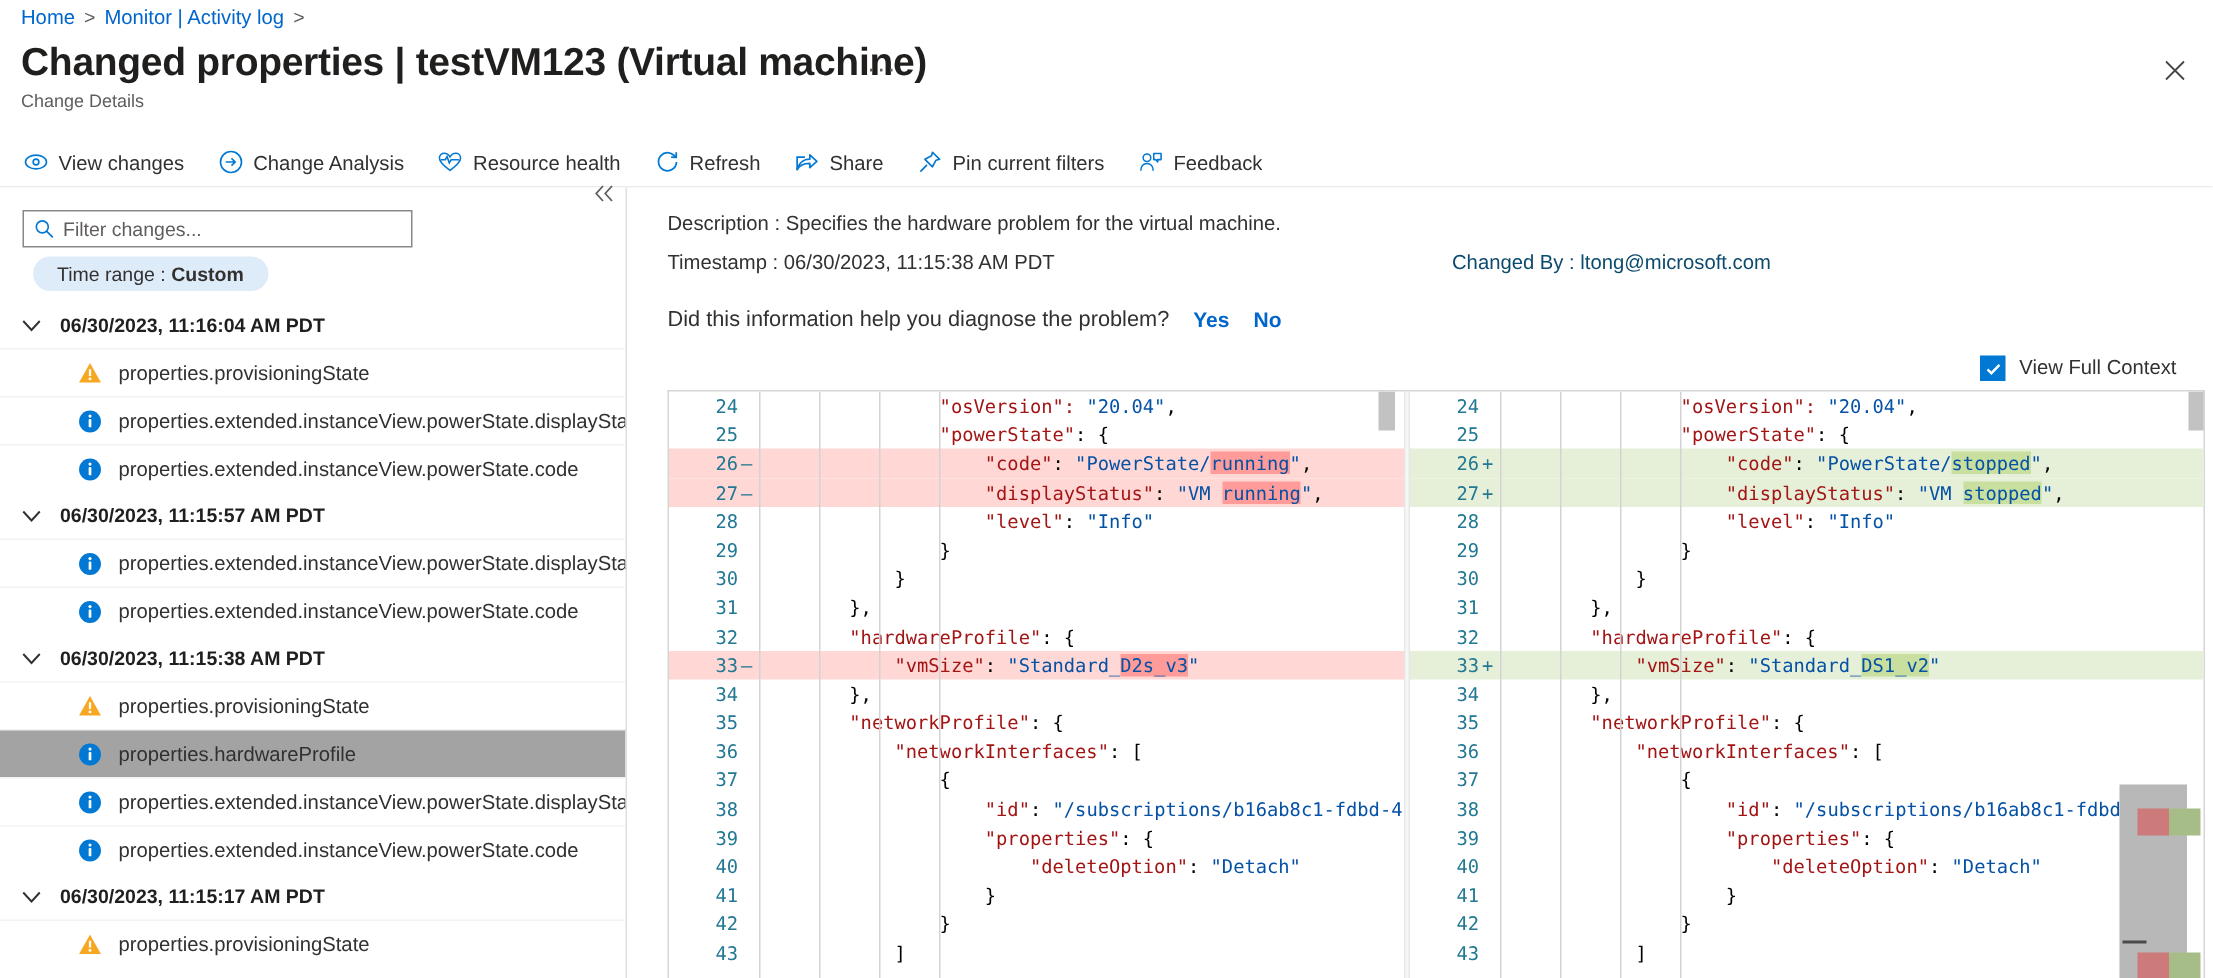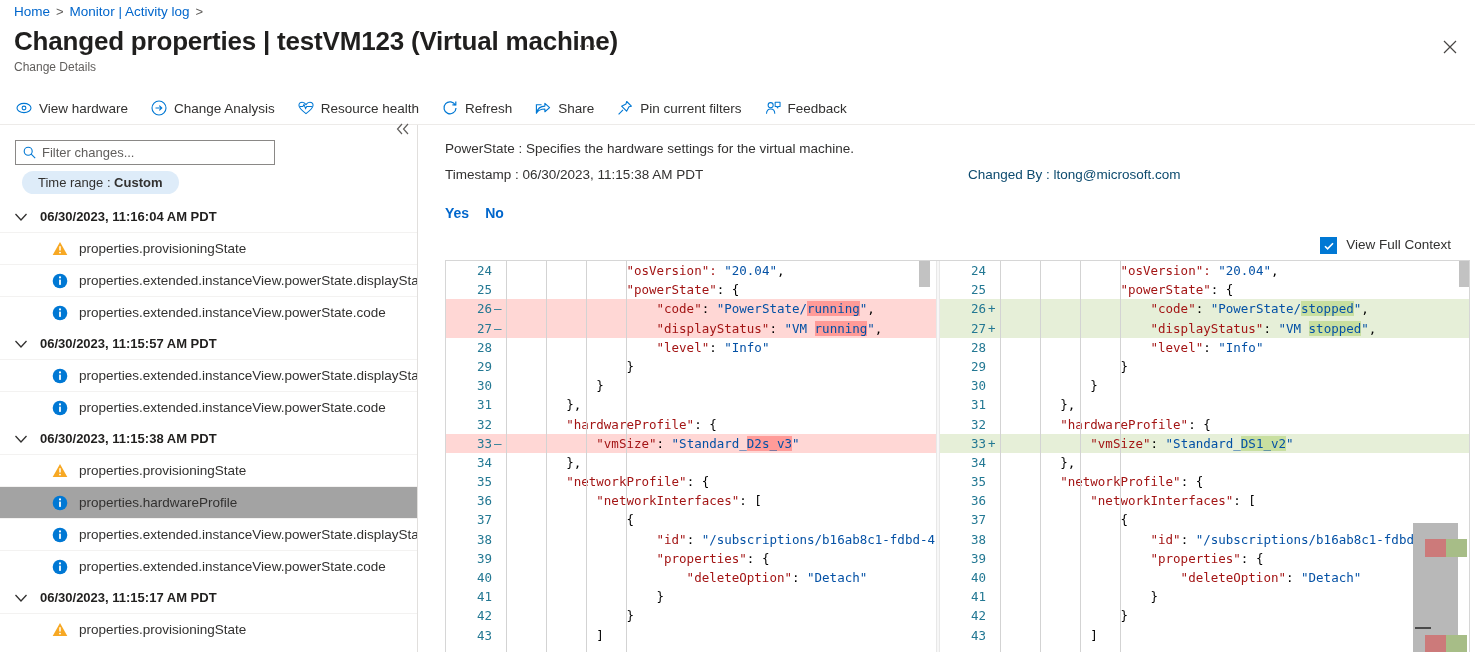--- a/index.html
+++ b/index.html
@@ -246,21 +246,21 @@
 
 <div class="cmdbar">
 
   <div class="cmd">
     <span class="ico">
       <svg width="16" height="16" viewBox="0 0 16 16">
           <ellipse cx="8" cy="8" rx="7" ry="4.6" fill="none" stroke="#0078d4" stroke-width="1.1"></ellipse>
           <circle cx="8" cy="8" r="1.9" fill="none" stroke="#0078d4" stroke-width="1.1"></circle>
         </svg>
     </span>
-    <span>View hardware</span>
+    <span>View changes</span>
   </div>
 
   <div class="cmd">
     <span class="ico">
       <svg width="16" height="16" viewBox="0 0 16 16">
           <circle cx="8" cy="8" r="7" fill="none" stroke="#0078d4" stroke-width="1.1"></circle>
           <path d="M4.5 8 H10.5 M8.3 5.6 L10.8 8 L8.3 10.4" fill="none" stroke="#0078d4" stroke-width="1.1"></path>
         </svg>
     </span>
     <span>Change Analysis</span>
@@ -473,35 +473,36 @@
           </svg>
         </span>
         <span>properties.provisioningState</span>
       </div>
     </div>
 </div>
 
 <div class="rightpanel">
 
   <div class="meta-desc">
-    <span>PowerState  :</span>
-    <span>Specifies the hardware settings for the virtual machine.</span>
+    <span>Description  :</span>
+    <span>Specifies the hardware problem for the virtual machine.</span>
   </div>
 
   <div class="meta-ts">
     <span>Timestamp  :</span>
     <span>06/30/2023, 11:15:38 AM PDT</span>
   </div>
 
   <div class="meta-by">
     <span>Changed By  :</span>
     <span>ltong@microsoft.com</span>
   </div>
 
   <div class="feedback-q">
+    <span>Did this information help you diagnose the problem?</span>
     <span class="fb-link">Yes</span>
     <span class="fb-link">No</span>
   </div>
 
   <div class="col-old">Old value</div>
   <div class="col-new">New value</div>
 
   <div class="vfc">
     <span class="cbx">
       <svg width="12" height="12" viewBox="0 0 12 12">

